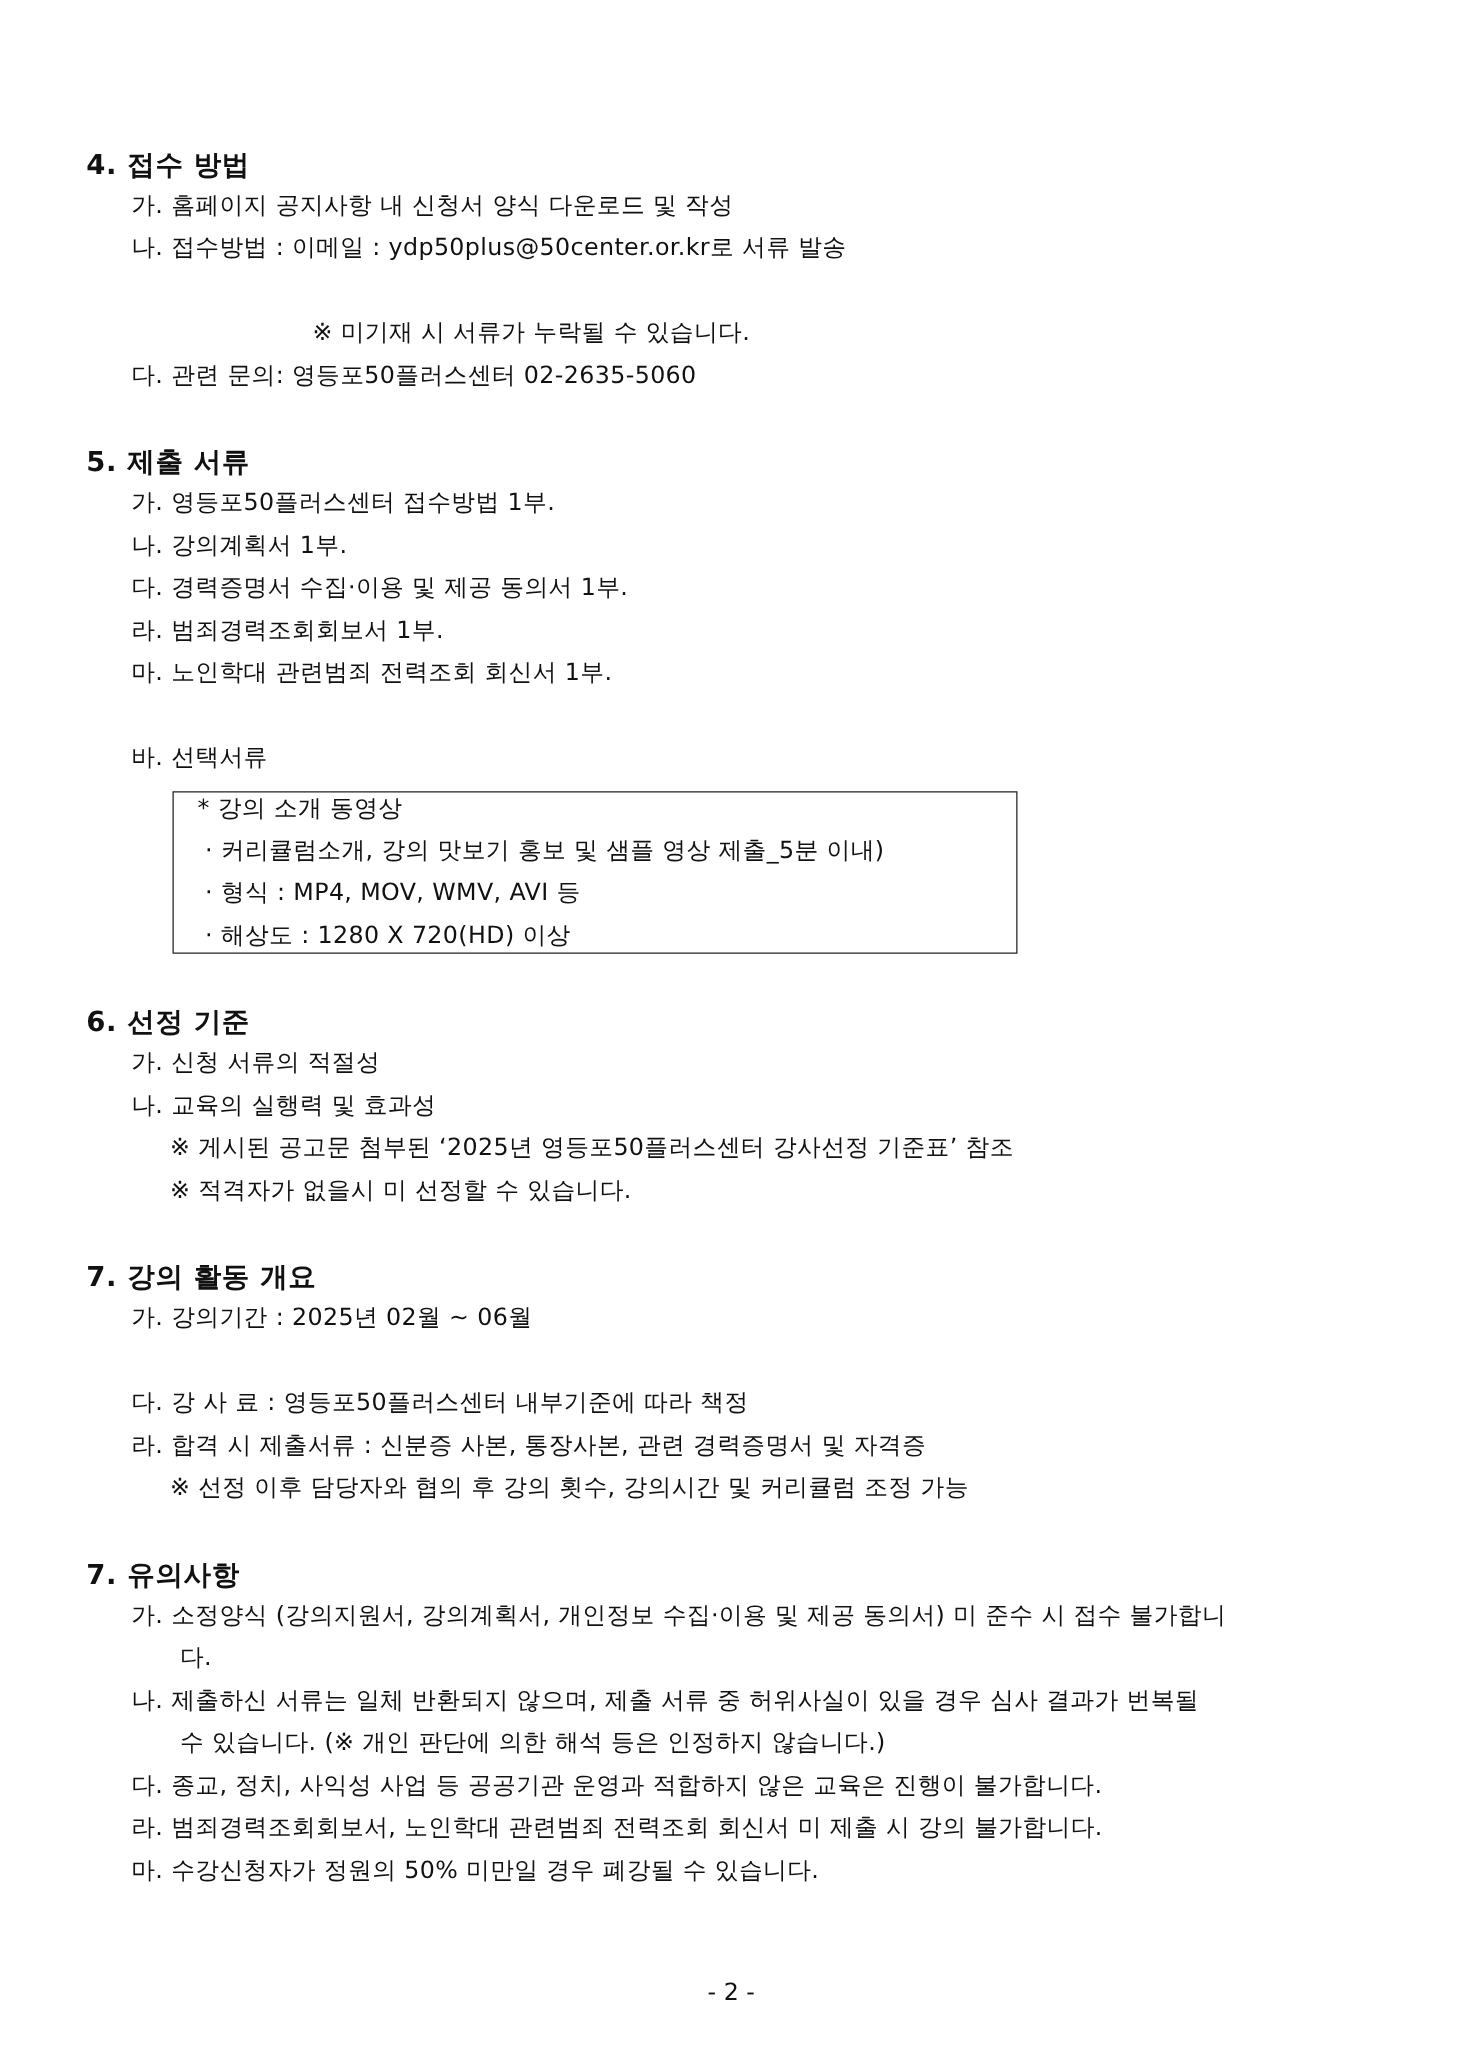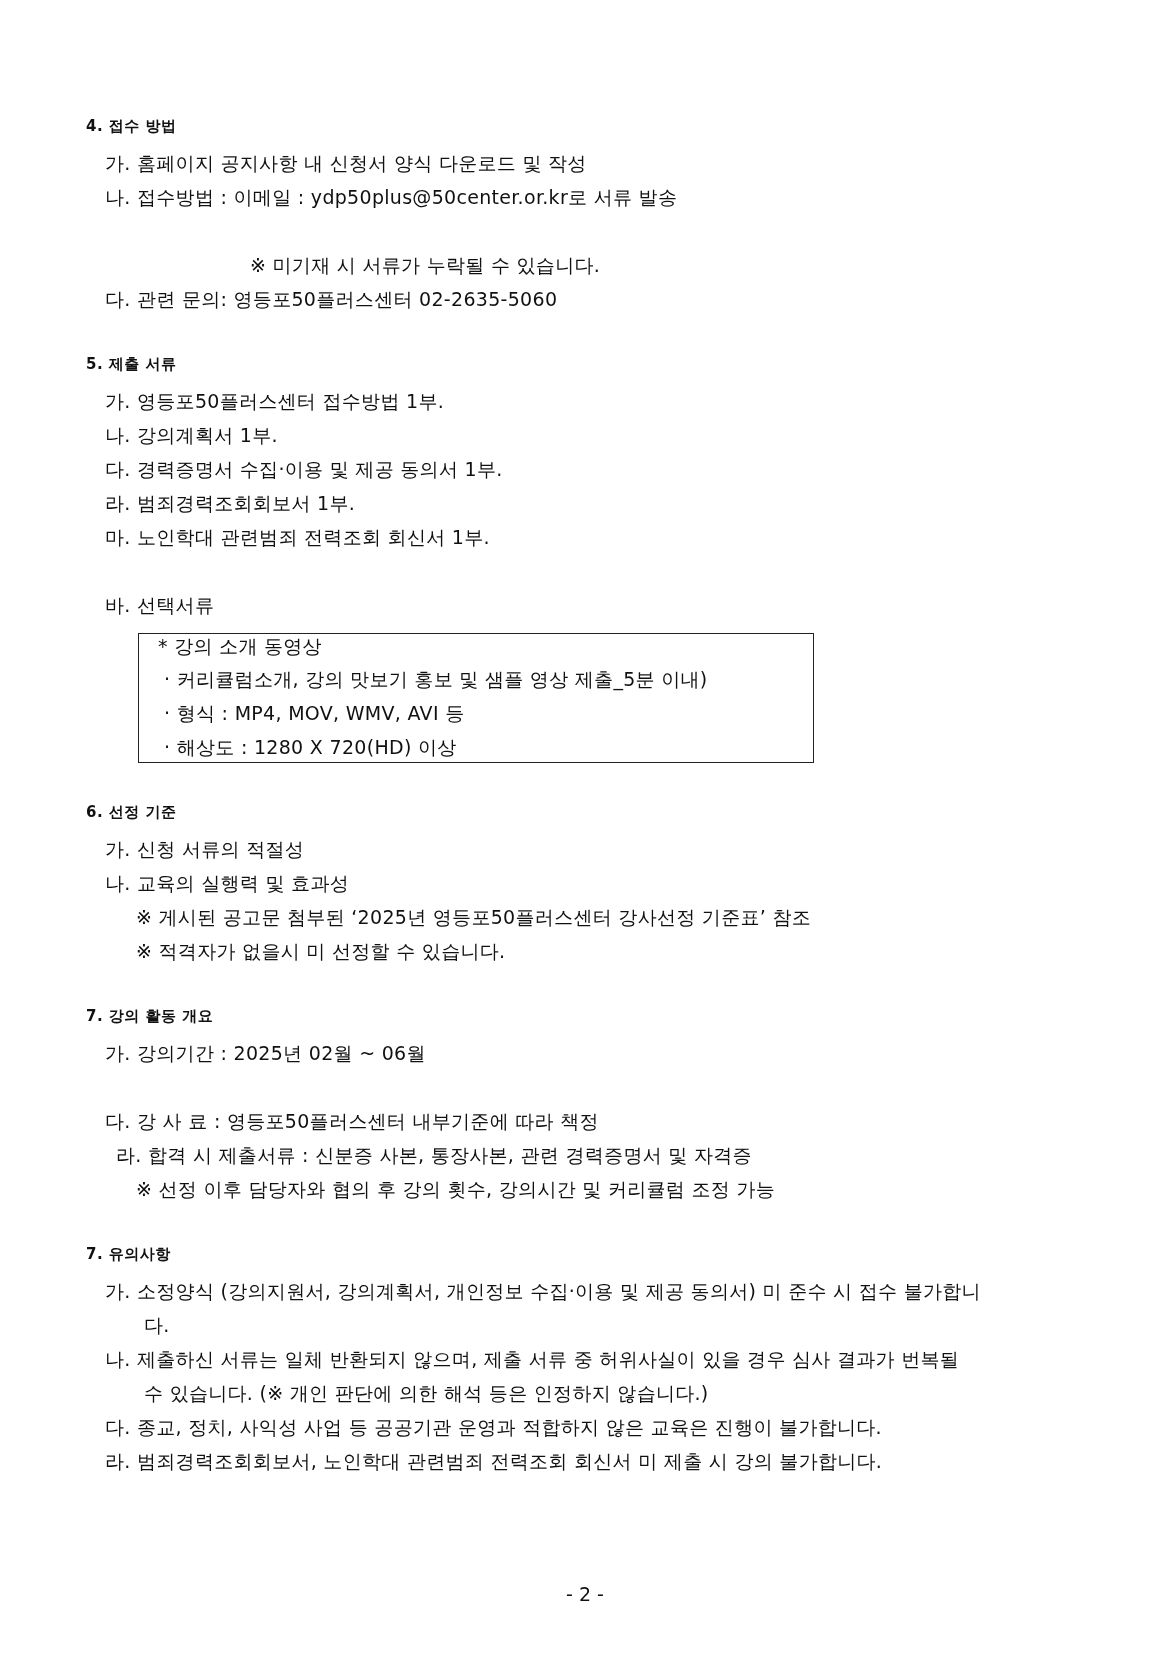--- a/index.html
+++ b/index.html
@@ -1,18 +1,18 @@
 <!DOCTYPE html>
 <html><head>
 <meta charset="utf-8">
 <style>
   html, body { margin:0; padding:0; background:#ffffff; }
   body { width:1170px; height:1654px; position:relative; font-family:"DejaVu Sans", sans-serif; color:#111; font-size:19px; overflow:hidden; }
   .page { position:absolute; left:0; top:0; width:1170px; height:1654px; }
-  .h { position:absolute; left:86px; font-weight:bold; font-size:15px; letter-spacing:0.5px; }
+  .h { position:absolute; left:69px; font-weight:bold; font-size:22px; letter-spacing:0.5px; }
   .l { position:absolute; white-space:nowrap; letter-spacing:0.3px; }
   .u { text-decoration:underline; text-underline-offset:4px; }
   .box { position:absolute; left:138px; top:633px; width:676px; height:130px; border:1.5px solid #222; box-sizing:border-box; }
   .pn { position:absolute; left:0; width:1170px; top:1583px; text-align:center; font-size:19px; }
 </style>
 </head>
 <body>
 
 <div class="page">
 
@@ -38,25 +38,26 @@
 
   <div class="h" style="top:803px">6. 선정 기준</div>
   <div class="l" style="left:105px;top:837px">가. 신청 서류의 적절성</div>
   <div class="l" style="left:105px;top:871px">나. 교육의 실행력 및 효과성</div>
   <div class="l" style="left:136px;top:905px">※ 게시된 공고문 첨부된 ‘2025년 영등포50플러스센터 강사선정 기준표’ 참조</div>
   <div class="l" style="left:136px;top:939px">※ 적격자가 없을시 미 선정할 수 있습니다.</div>
 
   <div class="h" style="top:1007px">7. 강의 활동 개요</div>
   <div class="l" style="left:105px;top:1041px">가. 강의기간 : 2025년 02월 ~ 06월</div>
   <div class="l" style="left:105px;top:1109px">다. 강 사 료 : 영등포50플러스센터 내부기준에 따라 책정</div>
-  <div class="l" style="left:116px;top:1143px">라. 합격 시 제출서류 : 신분증 사본, 통장사본, 관련 경력증명서 및 자격증</div>
+  <div class="l" style="left:105px;top:1143px">라. 합격 시 제출서류 : 신분증 사본, 통장사본, 관련 경력증명서 및 자격증</div>
   <div class="l" style="left:136px;top:1177px">※ 선정 이후 담당자와 협의 후 강의 횟수, 강의시간 및 커리큘럼 조정 가능</div>
 
   <div class="h" style="top:1245px">7. 유의사항</div>
   <div class="l" style="left:105px;top:1279px">가. 소정양식 (강의지원서, 강의계획서, 개인정보 수집·이용 및 제공 동의서) 미 준수 시 접수 불가합니</div>
   <div class="l" style="left:144px;top:1313px">다.</div>
   <div class="l" style="left:144px;top:1381px">수 있습니다. (※ 개인 판단에 의한 해석 등은 인정하지 않습니다.)</div>
   <div class="l" style="left:105px;top:1347px">나. 제출하신 서류는 일체 반환되지 않으며, 제출 서류 중 허위사실이 있을 경우 심사 결과가 번복될</div>
   <div class="l" style="left:105px;top:1415px">다. 종교, 정치, 사익성 사업 등 공공기관 운영과 적합하지 않은 교육은 진행이 불가합니다.</div>
   <div class="l" style="left:105px;top:1449px">라. 범죄경력조회회보서, 노인학대 관련범죄 전력조회 회신서 미 제출 시 강의 불가합니다.</div>
+  <div class="l" style="left:105px;top:1483px">마. 수강신청자가 정원의 50% 미만일 경우 폐강될 수 있습니다.</div>
 
   <div class="pn">- 2 -</div>
 </div>
 
 </body></html>

